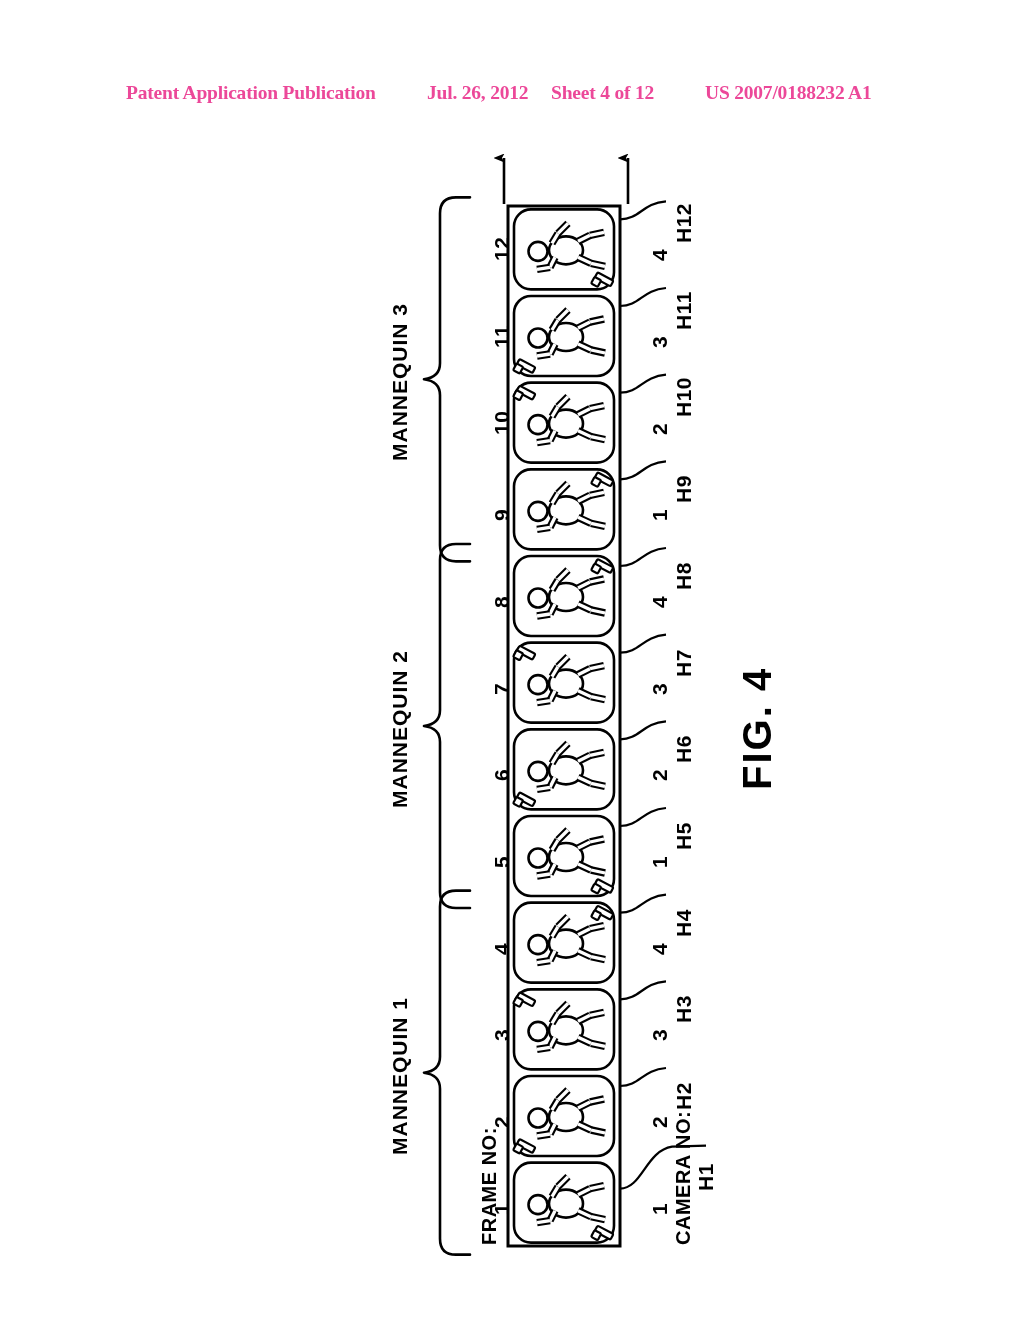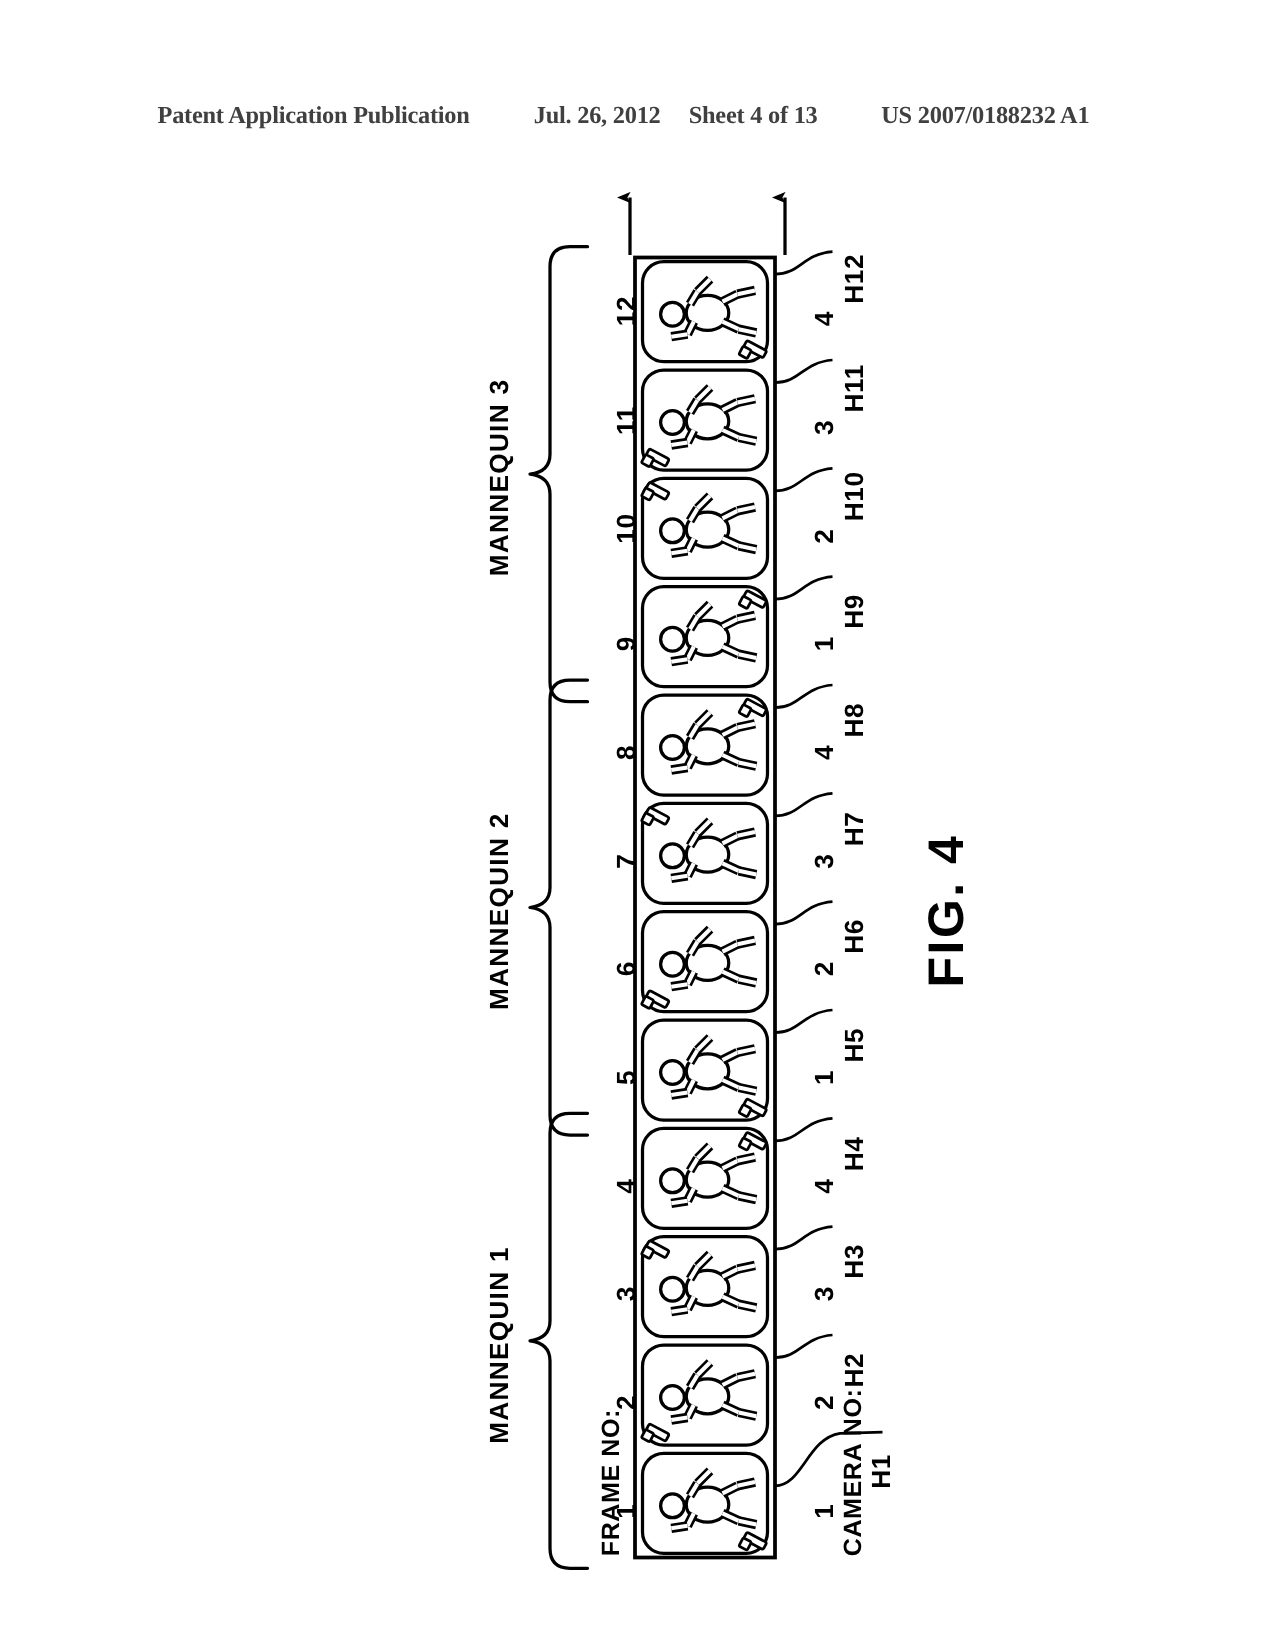--- a/index.html
+++ b/index.html
@@ -21,21 +21,21 @@
     left: 0;
     top: 82px;
     width: 848px;
     height: 30px;
     display: flex;
     align-items: baseline;
     font-family: "Liberation Serif", serif;
     font-weight: bold;
     font-size: 19.5px;
     letter-spacing: -0.2px;
-    color: #404040;
+    color: #ec4899;
     white-space: nowrap;
   }
   #patent-header .hdr-pub {
     position: absolute;
     left: 126px;
   }
   #patent-header .hdr-date {
     position: absolute;
     left: 427px;
   }
@@ -70,21 +70,21 @@
     color: #000;
     font-family: "Liberation Sans", sans-serif;
   }
 </style>
 </head>
 <body>
 
 <div id="patent-header">
   <span class="hdr-pub">Patent Application Publication</span>
   <span class="hdr-date">Jul. 26, 2012</span>
-  <span class="hdr-sheet">Sheet 4 of 13</span>
+  <span class="hdr-sheet">Sheet 4 of 12</span>
   <span class="hdr-num">US 2007/0188232 A1</span>
 </div>
 
 <div id="figure-canvas">
   <svg id="figure-svg" width="1024" height="1320" viewBox="0 0 1024 1320">
     <defs>
       <marker id="arrowhead" markerWidth="9" markerHeight="11" refX="4.5" refY="10.5" orient="auto-start-reverse" markerUnits="userSpaceOnUse">
         <path d="M4.5,0 L9,11 L4.5,8.4 L0,11 Z" fill="#000"></path>
       </marker>
     </defs>

